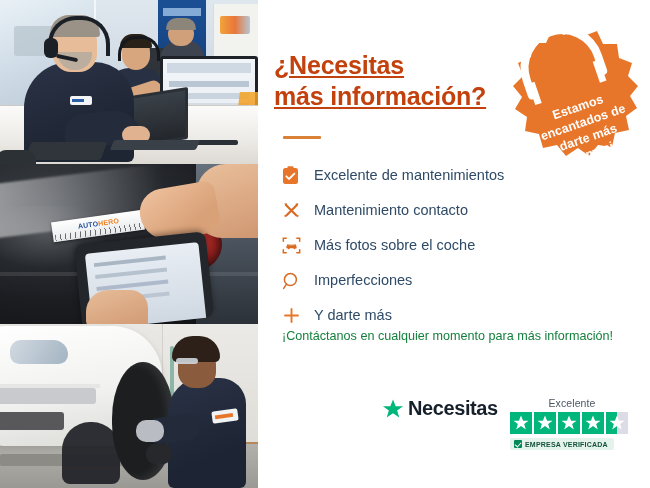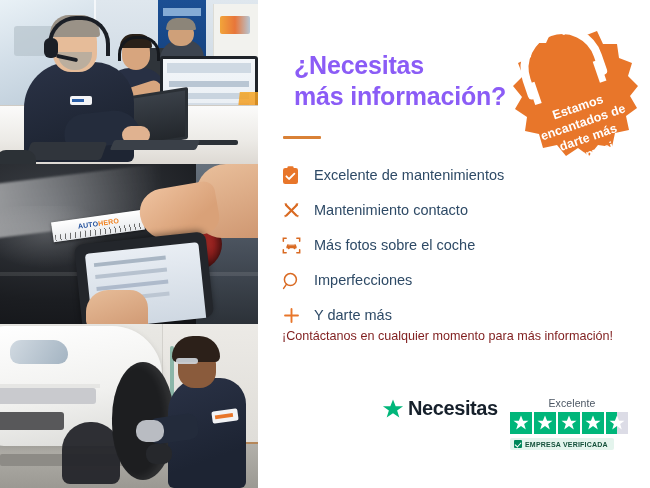--- a/index.html
+++ b/index.html
@@ -405,27 +405,28 @@
   
   .content {
     position: absolute;
     left: 258px; top: 0;
     width: 392px; height: 488px;
     background: #ffffff;
   }
 
   .headline {
     position: absolute;
-    left: 36px; top: 50px;
+    left: 16px; top: 50px;
     width: 250px;
     font-size: 25px;
     font-weight: 700;
     line-height: 1.22;
-    color: #8b5cf6;
+    color: #c2410c;
     letter-spacing: -0.2px;
+    text-decoration: underline;
   }
   .rule {
     position: absolute;
     left: 25px; top: 136px;
     width: 38px; height: 3px;
     background: #d98136;
     border-radius: 1px;
   }
 
   
@@ -482,21 +483,21 @@
     line-height: 1;
     padding-left: 4px;
   }
 
   
   .contact {
     position: absolute;
     left: 24px; top: 326px;
     width: 352px;
     font-size: 12.6px;
-    color: #7f1d1d;
+    color: #15803d;
     line-height: 1.62;
   }
 
   
   .tp {
     position: absolute;
     left: 124px; top: 385px;
     width: 256px; height: 64px;
   }
   .tp-logo {

